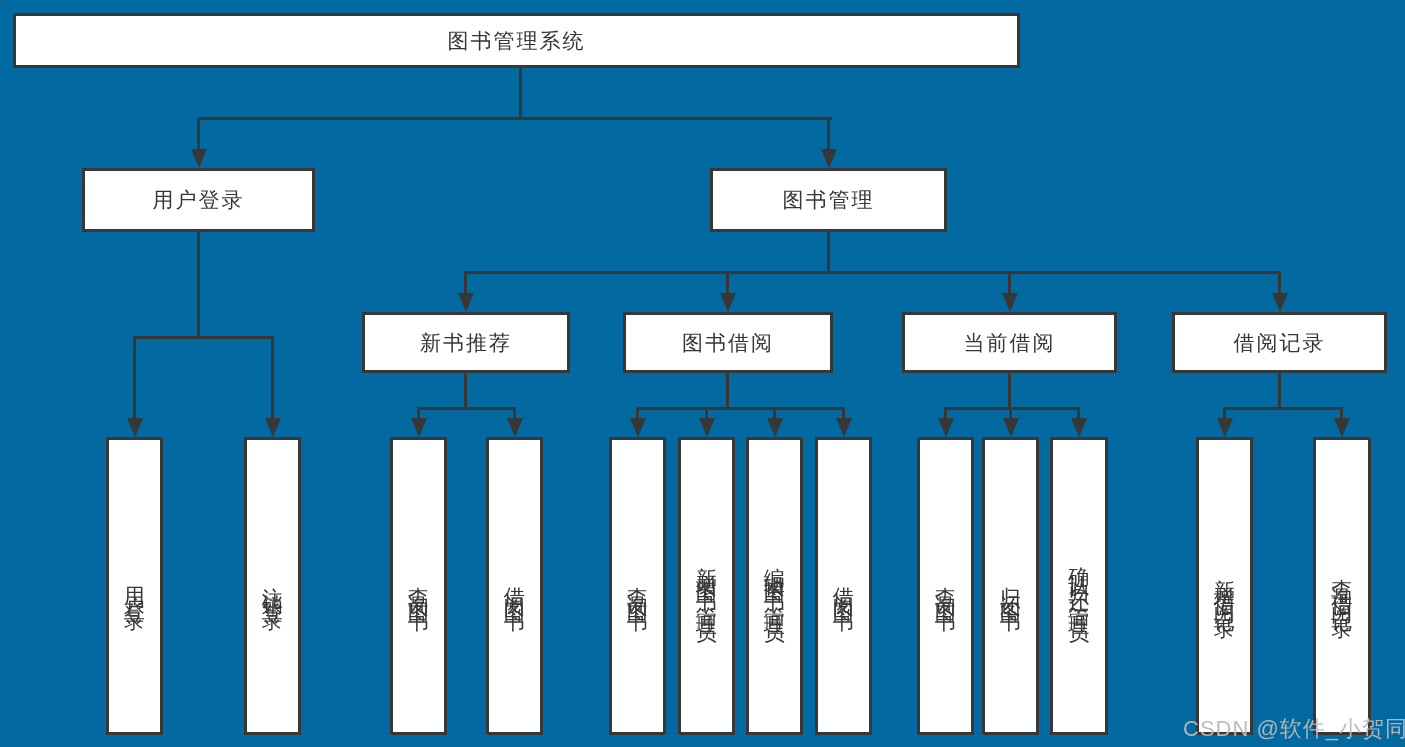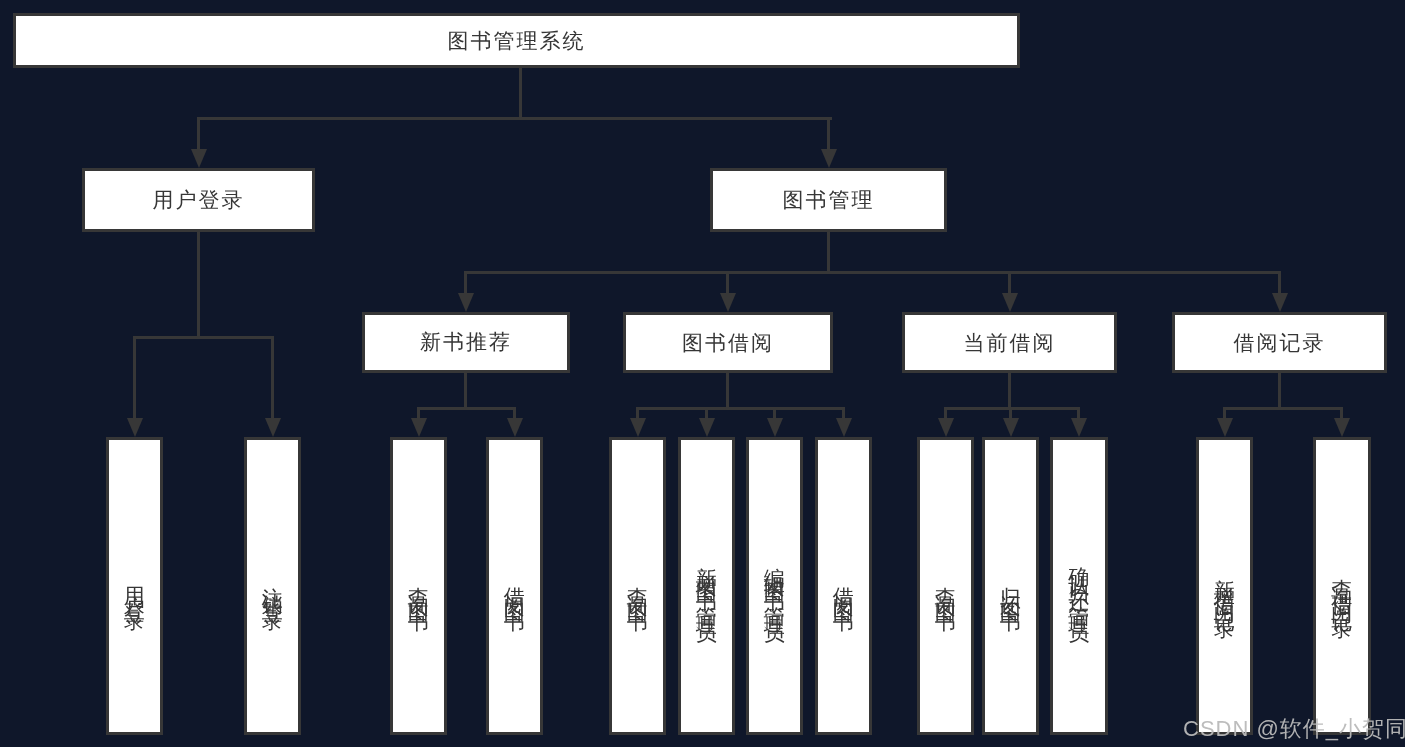--- a/index.html
+++ b/index.html
@@ -1,17 +1,17 @@
 <!DOCTYPE html>
 <html><head>
 <meta charset="utf-8">
 <style>
   html,body { margin:0; padding:0; background:#ffffff; }
   #canvas {
-    position:relative; width:1405px; height:747px; background:#0f172a;
+    position:relative; width:1405px; height:747px; background:#0369a1;
     font-family:"Liberation Sans","DejaVu Sans",sans-serif; overflow:hidden;
   }
   .box {
     position:absolute; box-sizing:border-box;
     border:3px solid #373737; background:#ffffff;
     display:flex; align-items:center; justify-content:center;
     color:#363636; font-size:21px; letter-spacing:2px; line-height:1.2;
     z-index:2;
   }
   .vbox {
@@ -34,21 +34,21 @@
 </head>
 <body>
 
 <div id="canvas">
 
   <div class="box" style="left:13px;top:13px;width:1007px;height:55px;">图书管理系统</div>
 
   <div class="box" style="left:82px;top:168px;width:233px;height:64px;">用户登录</div>
   <div class="box" style="left:710px;top:168px;width:237px;height:64px;">图书管理</div>
 
-  <div class="box" style="left:362px;top:312px;width:208px;height:61px;font-family:Liberation Serif, serif;">新书推荐</div>
+  <div class="box" style="left:362px;top:312px;width:208px;height:61px;">新书推荐</div>
   <div class="box" style="left:902px;top:312px;width:215px;height:61px;">当前借阅</div>
   <div class="box" style="left:623px;top:312px;width:210px;height:61px;">图书借阅</div>
   <div class="box" style="left:1172px;top:312px;width:215px;height:61px;">借阅记录</div>
 
   <div class="box vbox" style="left:106px;top:437px;width:57px;height:298px;">用户登录</div>
   <div class="box vbox" style="left:244px;top:437px;width:57px;height:298px;">注销登录</div>
 
   <div class="box vbox" style="left:390px;top:437px;width:57px;height:298px;">查询图书</div>
   <div class="box vbox" style="left:486px;top:437px;width:57px;height:298px;">借阅图书</div>
 

